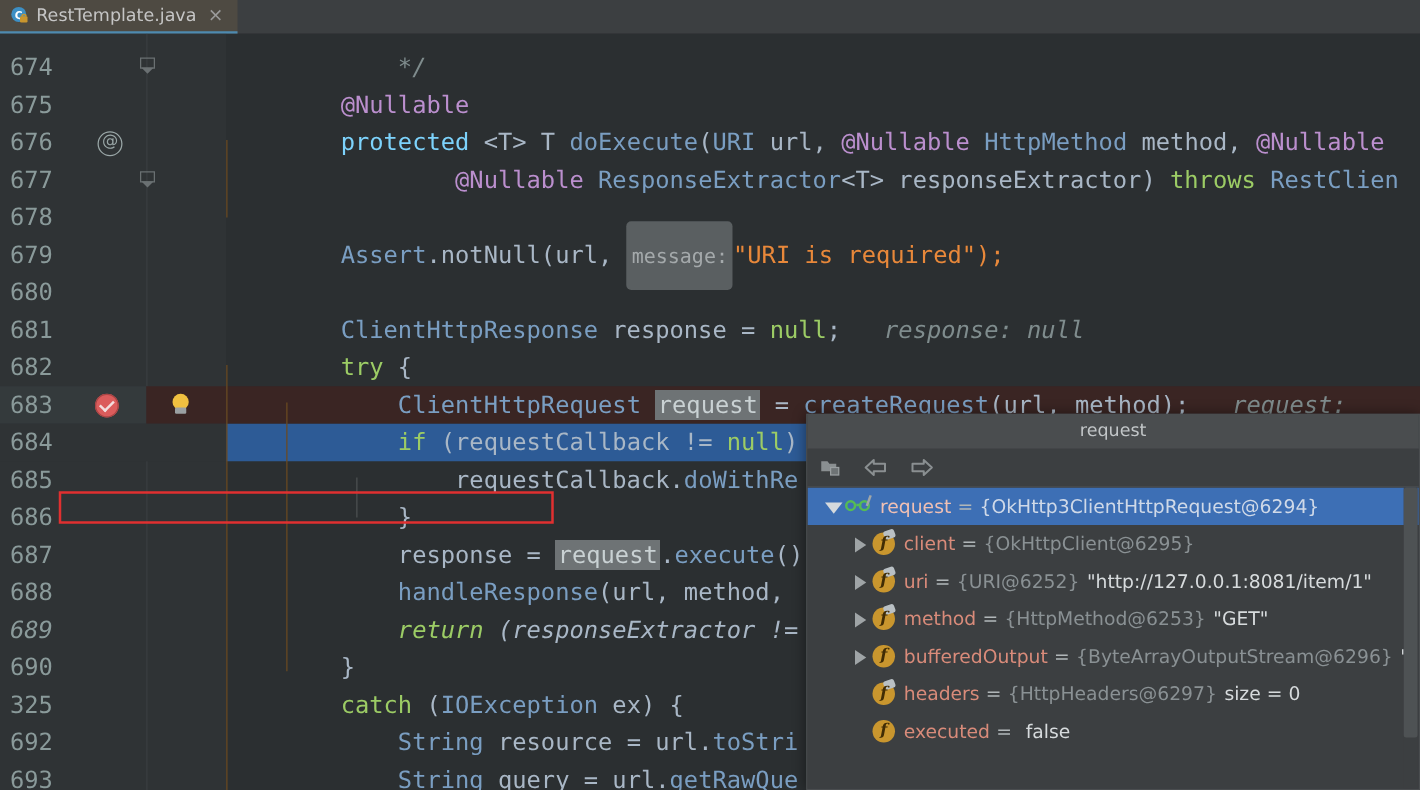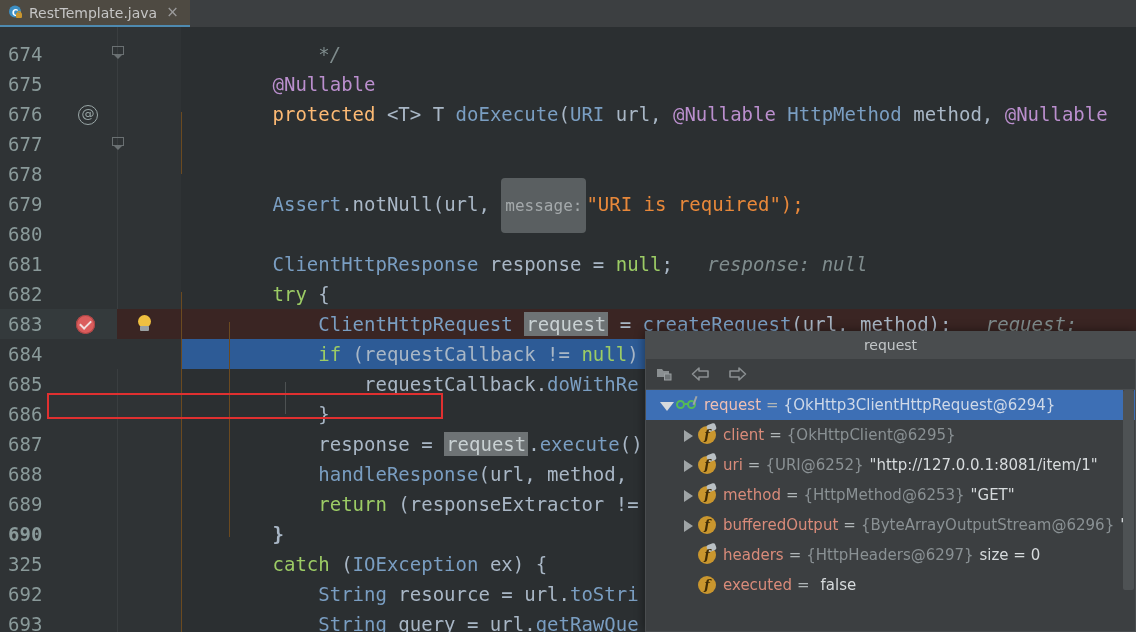--- a/index.html
+++ b/index.html
@@ -26,21 +26,21 @@
   .lnum{position:absolute;left:8px;width:64px;text-align:left;font-size:19px;color:#8a9a9a;
         line-height:30px;font-family:"DejaVu Sans Mono", monospace;}
   .code{position:absolute;left:181px;top:0;height:30px;line-height:30px;font-size:19px;
         white-space:pre;color:#a9b7c6;font-family:"DejaVu Sans Mono", monospace;}
 
   
   .iguide{position:absolute;width:1px;background:#6b4a20;}
   .iguide2{position:absolute;width:1px;background:#4d5152;}
 
   
-  .kw{color:#fdba74;}
+  .kw{color:#7dd3fc;}
   .kw2{color:#9ccc65;}
   .type{color:#7a9ec2;}
   .ann{color:#bb8fce;}
   .str{color:#e8883a;}
   .meth{color:#7a9ec2;}
   .plain{color:#a9b7c6;}
   .hint{color:#7f8c8d;font-style:italic;}
   .param-hint{background:#5a5f61;color:#a4a9ab;border-radius:4px;padding:18px 4px;font-size:16px;}
   .ident-hl{background:#6e7375;color:#c9d1d3;padding:1px 2px;}
 
@@ -143,20 +143,21 @@
         <div class="lnum">675</div>
         <div class="code"><span class="plain">        </span><span class="ann">@Nullable</span></div>
       </div>
       <div class="row" style="top: 72px;">
         <div class="lnum">676</div>
         <div class="code"><span class="plain">        </span><span class="kw">protected</span><span class="plain"> </span><span class="plain">&lt;T&gt;</span><span class="plain"> T </span><span class="meth">doExecute</span><span class="plain">(</span><span class="type">URI</span><span class="plain"> url, </span><span class="ann">@Nullable</span><span class="plain"> </span><span class="type">HttpMethod</span><span class="plain"> method, </span><span class="ann">@Nullable</span></div>
         <div class="at-icon">@</div>
       </div>
       <div class="row" style="top: 102px; padding-left: 40px;">
         <div class="lnum">677</div>
+        <div class="code"><span class="plain">                </span><span class="ann">@Nullable</span><span class="plain"> </span><span class="type">ResponseExtractor</span><span class="plain">&lt;T&gt; responseExtractor) </span><span class="kw2">throws</span><span class="plain"> </span><span class="type">RestClien</span></div>
         <div class="fold" style="top: 8px;">
           <span class="sq"></span>
           <span class="tri"></span>
         </div>
       </div>
       <div class="row" style="top: 132px;">
         <div class="lnum">678</div>
         <div class="code"></div>
       </div>
       <div class="row" style="top: 162px;">
@@ -201,25 +202,25 @@
         <div class="code"><span class="plain">            </span><span class="plain">}</span></div>
       </div>
       <div class="row" style="top: 402px;">
         <div class="lnum">687</div>
         <div class="code"><span class="plain">            </span><span class="plain">response = </span><span class="ident-hl">request</span><span class="plain">.</span><span class="meth">execute</span><span class="plain">()</span></div>
       </div>
       <div class="row" style="top: 432px;">
         <div class="lnum">688</div>
         <div class="code"><span class="plain">            </span><span class="meth">handleResponse</span><span class="plain">(url, method,</span></div>
       </div>
-      <div class="row" style="top: 462px;">
+      <div class="row" style="top: 462px; font-style: italic;">
         <div class="lnum">689</div>
         <div class="code"><span class="plain">            </span><span class="kw2">return</span><span class="plain"> (responseExtractor !=</span></div>
       </div>
-      <div class="row" style="top: 492px; font-weight: bold;">
+      <div class="row" style="top: 492px;">
         <div class="lnum">690</div>
         <div class="code"><span class="plain">        </span><span class="plain">}</span></div>
       </div>
       <div class="row" style="top: 522px;">
         <div class="lnum">325</div>
         <div class="code"><span class="plain">        </span><span class="kw2">catch</span><span class="plain"> (</span><span class="type">IOException</span><span class="plain"> ex) {</span></div>
       </div>
       <div class="row" style="top: 552px;">
         <div class="lnum">692</div>
         <div class="code"><span class="plain">            </span><span class="type">String</span><span class="plain"> resource = url.</span><span class="meth">toStri</span></div>

